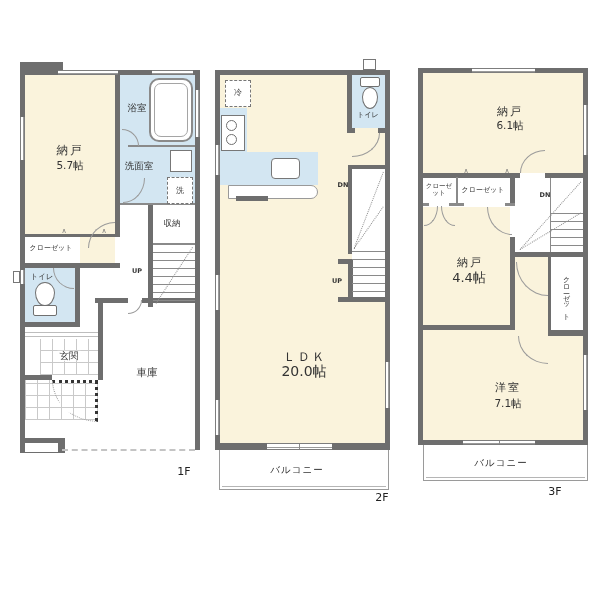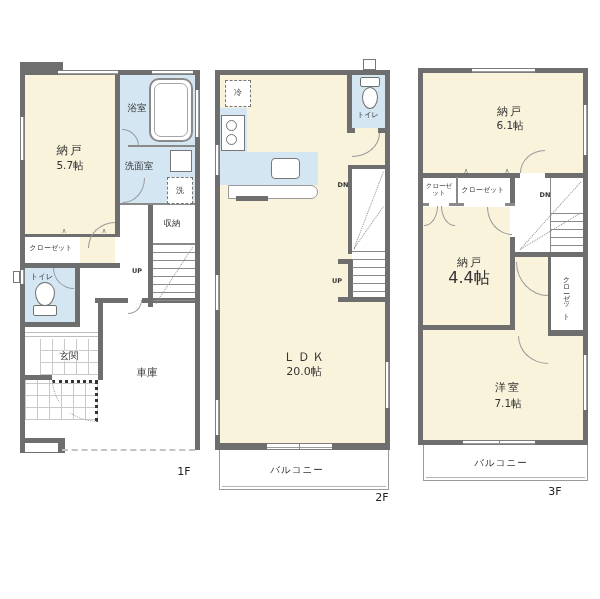--- a/index.html
+++ b/index.html
@@ -177,21 +177,21 @@
     <div class="ddg" style="left:354px;top:248px;width:82px;transform:rotate(-69deg)"></div>
     <div class="ddg" style="left:354px;top:248px;width:51px;transform:rotate(-55deg)"></div>
     
     <div class="balc" style="left:219px;top:450px;width:170px;height:40px"></div>
     
     <span class="lbl" style="left:238px;top:93px;font-size:8px">冷</span>
     <span class="lbl" style="left:368px;top:116px;font-size:7px">トイレ</span>
     <span class="lbl" style="left:343px;top:186px;font-size:6.5px;font-weight:bold">DN</span>
     <span class="lbl" style="left:337px;top:282px;font-size:6.5px;font-weight:bold">UP</span>
     <span class="lbl" style="left:305px;top:357px;font-size:12.5px;letter-spacing:2px">ＬＤＫ</span>
-    <span class="lbl" style="left:304px;top:372px;font-size:11px">20.0帖</span>
+    <span class="lbl" style="left:304px;top:372px;font-size:14px">20.0帖</span>
     <span class="lbl" style="left:297px;top:470px;font-size:9.5px;letter-spacing:1px">バルコニー</span>
     <span class="ftag" style="left:382px;top:497px">2F</span>
   </div>
 
   
   <div class="g">
     
     <div class="fill cream" style="left:423px;top:73px;width:160px;height:100px"></div>
     <div class="fill cream" style="left:423px;top:207px;width:87px;height:118px"></div>
     <div class="fill cream" style="left:515px;top:257px;width:33px;height:73px"></div>
@@ -239,21 +239,21 @@
     <span class="caret" style="left:507px;top:171px">∧</span>
     
     <div class="balc" style="left:423px;top:445px;width:165px;height:36px"></div>
     
     <span class="lbl" style="left:510px;top:112px;font-size:11px;letter-spacing:2px">納戸</span>
     <span class="lbl" style="left:510px;top:126px;font-size:10.5px">6.1帖</span>
     <span class="lbl wrap" style="left:439px;top:190px;font-size:6.5px;width:30px">クローゼット</span>
     <span class="lbl" style="left:483px;top:191px;font-size:7px">クローゼット</span>
     <span class="lbl" style="left:545px;top:196px;font-size:6.5px;font-weight:bold">DN</span>
     <span class="lbl" style="left:470px;top:263px;font-size:11px;letter-spacing:2px">納戸</span>
-    <span class="lbl" style="left:469px;top:278px;font-size:16px">4.4帖</span>
+    <span class="lbl" style="left:469px;top:278px;font-size:13px">4.4帖</span>
     <span class="vlbl" style="left:566px;top:294px;font-size:7px">クローゼット</span>
     <span class="lbl" style="left:508px;top:388px;font-size:11px;letter-spacing:2px">洋室</span>
     <span class="lbl" style="left:508px;top:404px;font-size:10.5px">7.1帖</span>
     <span class="lbl" style="left:501px;top:463px;font-size:9.5px;letter-spacing:1px">バルコニー</span>
     <span class="ftag" style="left:555px;top:491px">3F</span>
   </div>
 
 </div>
 
 </body></html>

